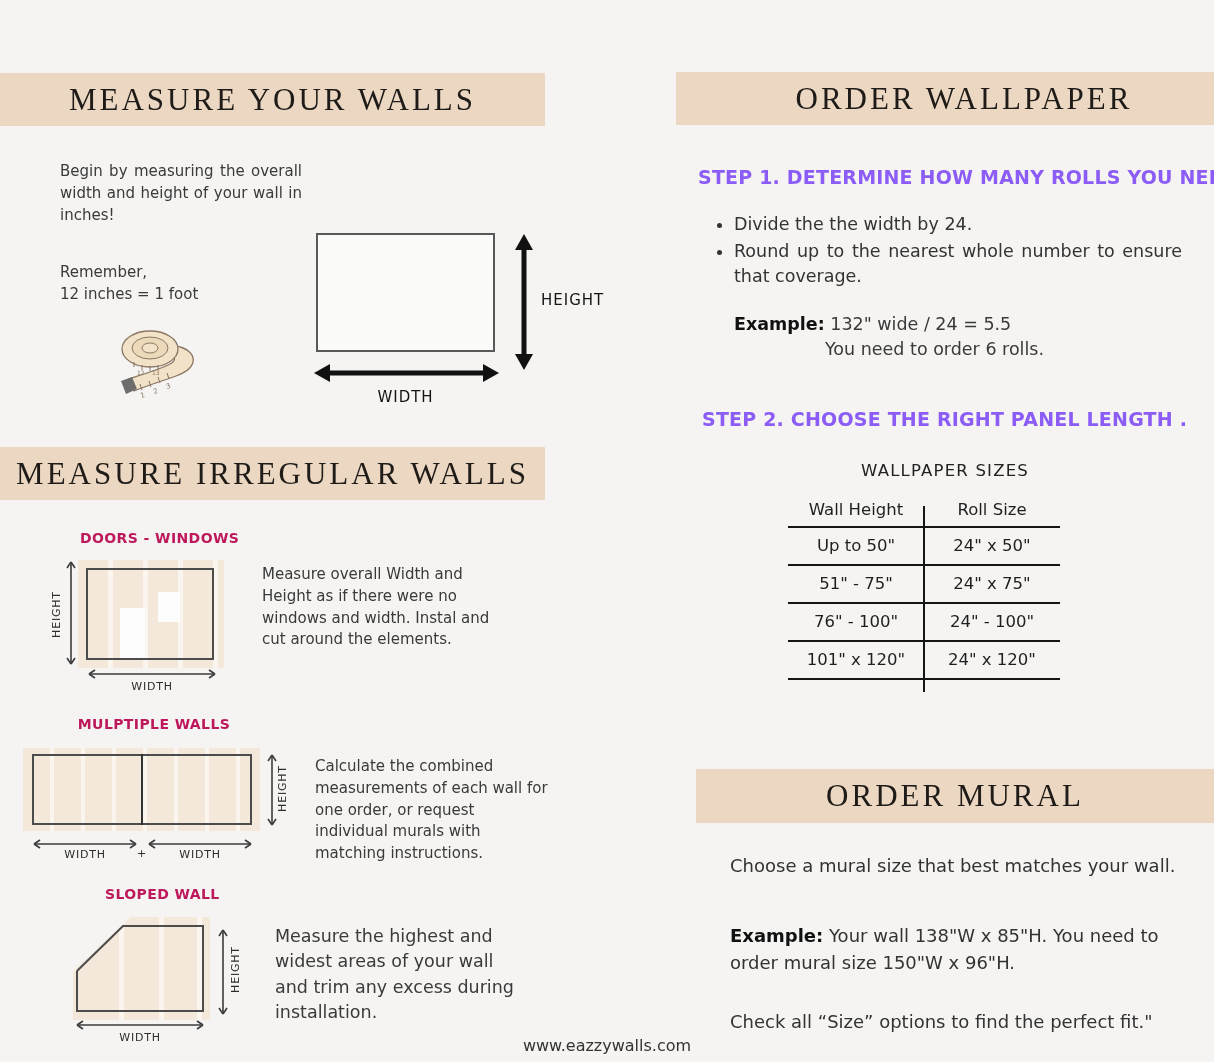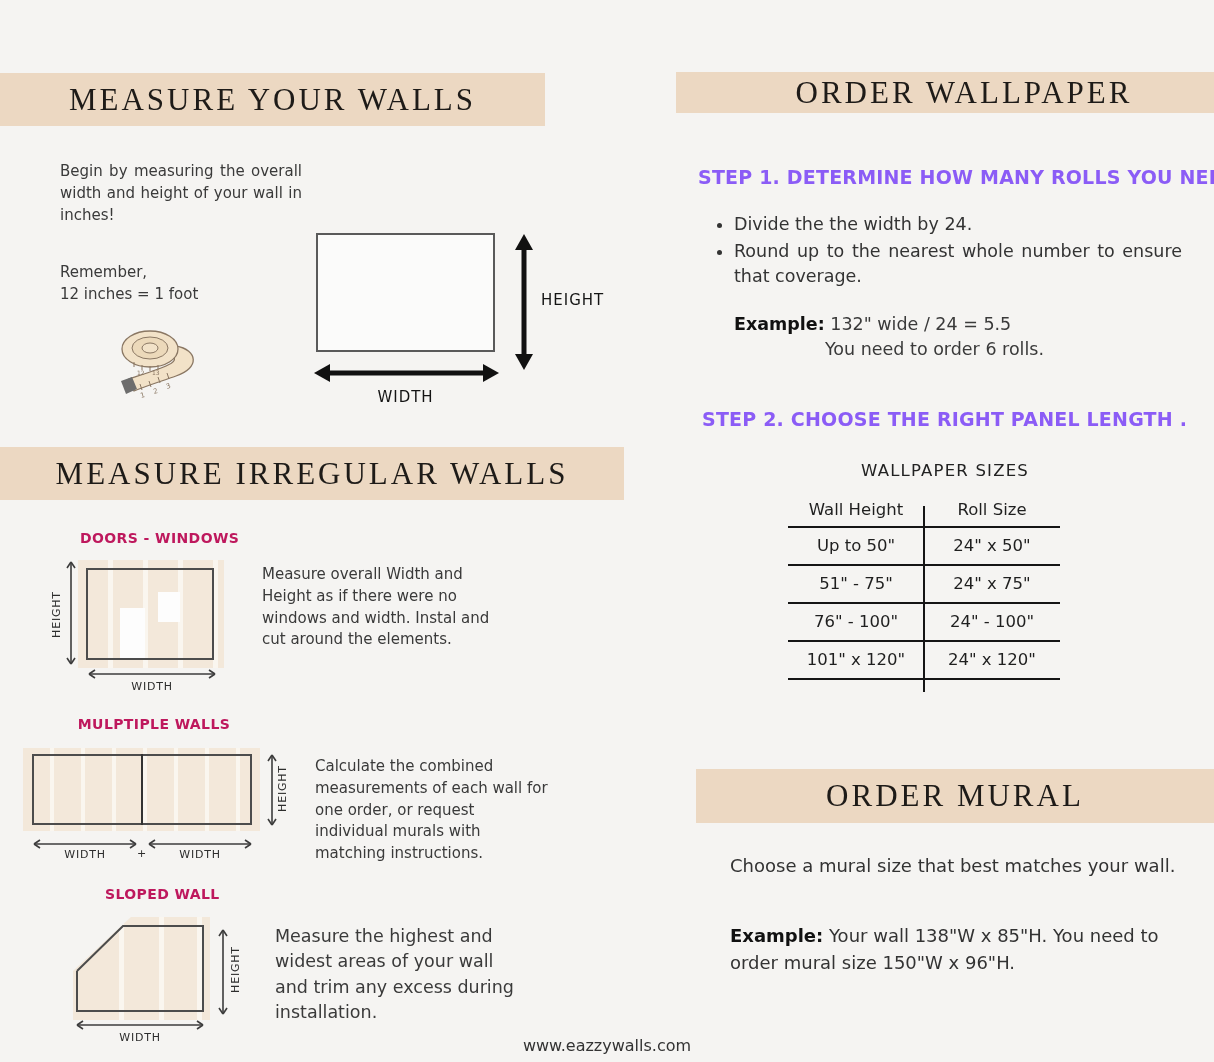--- a/index.html
+++ b/index.html
@@ -97,21 +97,21 @@
   </svg>
   <div class="abs main-label" style="left:541px; top:291px;">HEIGHT</div>
 
   <svg class="abs" style="left:314px; top:362px;" width="185" height="22" viewBox="0 0 185 22">
     <line x1="12" y1="11" x2="173" y2="11" stroke="#111" stroke-width="5"></line>
     <polygon points="0,11 16,2 16,20" fill="#111"></polygon>
     <polygon points="185,11 169,2 169,20" fill="#111"></polygon>
   </svg>
   <div class="abs main-label" style="left:316px; top:388px; width:179px; text-align:center;">WIDTH</div>
 
-  <div class="banner" style="left:0; top:447px; width:624px; height:53px;">
+  <div class="banner" style="left:0; top:447px; width:545px; height:53px;">
     <div class="banner-title">MEASURE IRREGULAR WALLS</div>
   </div>
 
   <div class="abs sub-head" style="left:80px; top:530px;">DOORS - WINDOWS</div>
 
   <div class="abs" style="left:48px; top:556px; width:230px; height:142px;">
     <div class="diagram-label rot90" style="position:absolute; left:-16px; top:52px; width:48px; text-align:center;">HEIGHT</div>
     <svg style="position:absolute; left:17px; top:5px;" width="12" height="104" viewBox="0 0 12 104">
       <line x1="6" y1="2" x2="6" y2="102" stroke="#3c3c3c" stroke-width="1.6"></line>
       <path d="M6,1 L2,7 M6,1 L10,7 M6,103 L2,97 M6,103 L10,97" stroke="#3c3c3c" stroke-width="1.6" fill="none"></path>
@@ -179,21 +179,21 @@
         <line x1="23" y1="122" x2="147" y2="122" stroke="#3c3c3c" stroke-width="1.6"></line>
         <path d="M22,122 L28,118 M22,122 L28,126 M148,122 L142,118 M148,122 L142,126" stroke="#3c3c3c" stroke-width="1.6" fill="none"></path>
       </g>
     </svg>
     <div class="diagram-label rot90" style="position:absolute; left:154px; top:60px; width:52px; text-align:center;">HEIGHT</div>
     <div class="diagram-label" style="position:absolute; left:35px; top:128px; width:100px; text-align:center;">WIDTH</div>
   </div>
 
   <div class="abs body-text" style="left:275px; top:924px; width:245px; font-size:17.5px;">Measure the highest and widest areas of your wall and trim any excess during installation.</div>
 
-  <div class="banner" style="left:676px; top:72px; width:538px; height:41px;padding-left:38px;">
+  <div class="banner" style="left:676px; top:72px; width:538px; height:53px;padding-left:38px;">
     <div class="banner-title">ORDER WALLPAPER</div>
   </div>
 
   <div class="abs step-head" style="left:698px; top:166px;">STEP 1. DETERMINE HOW MANY ROLLS YOU NEED:</div>
 
   <ul class="bullets abs" style="left:714px; top:212px; width:468px;">
     <li>Divide the the width by 24.</li>
     <li>Round up to the nearest whole number to ensure that coverage.</li>
   </ul>
 
@@ -237,16 +237,17 @@
     <div class="banner-title">ORDER MURAL</div>
   </div>
 
   <div class="abs body-text-lg" style="left:730px; top:852px; width:460px;">Choose a mural size that best matches your wall.</div>
 
   <div class="abs body-text-lg" style="left:730px; top:922px; width:462px;">
     <span class="bold">Example:</span>
     <span>Your wall 138"W x 85"H. You need to order mural size 150"W x 96"H.</span>
   </div>
 
+  <div class="abs body-text-lg" style="left:730px; top:1008px; width:475px;">Check all “Size” options to find the perfect fit."</div>
 
   <div class="abs footer-text" style="left:0; top:1036px; width:1214px;">www.eazzywalls.com</div>
 
 </div>
 
 </body></html>

